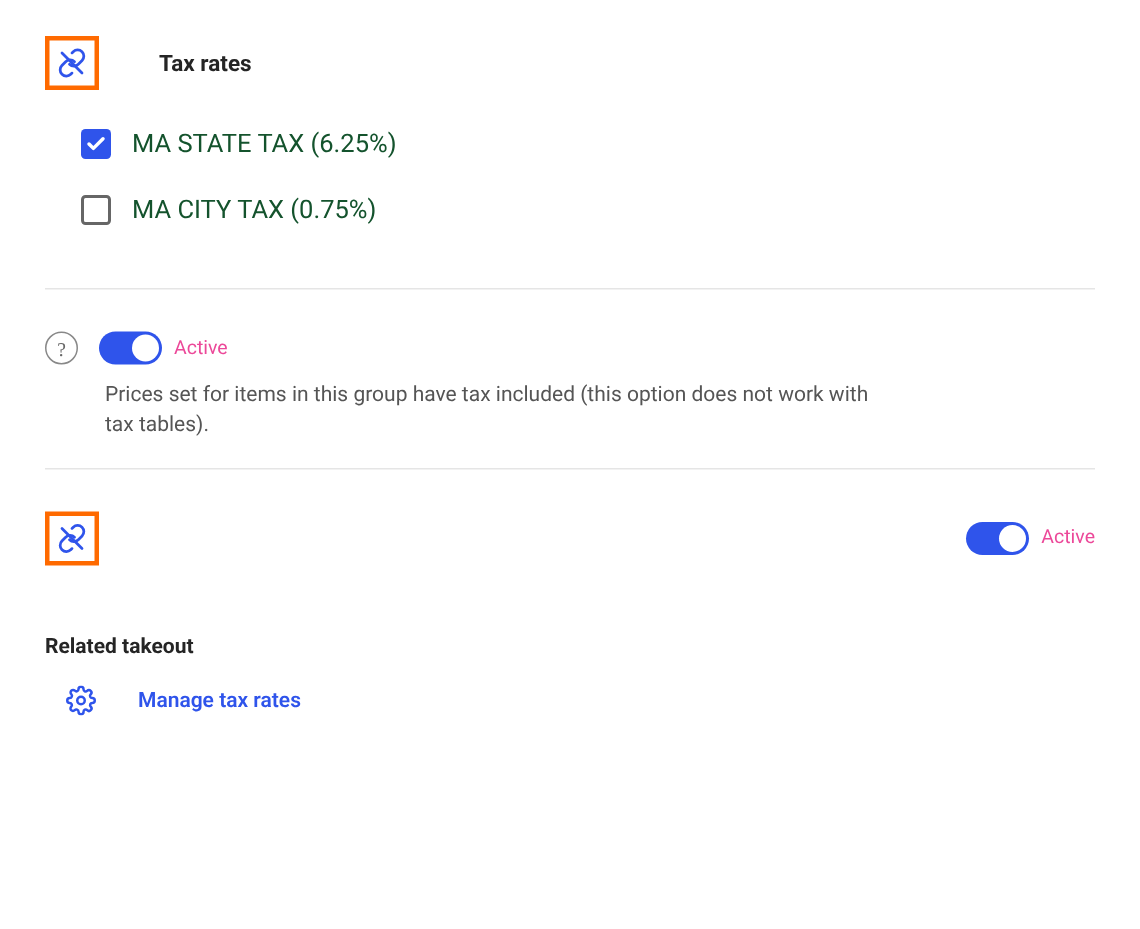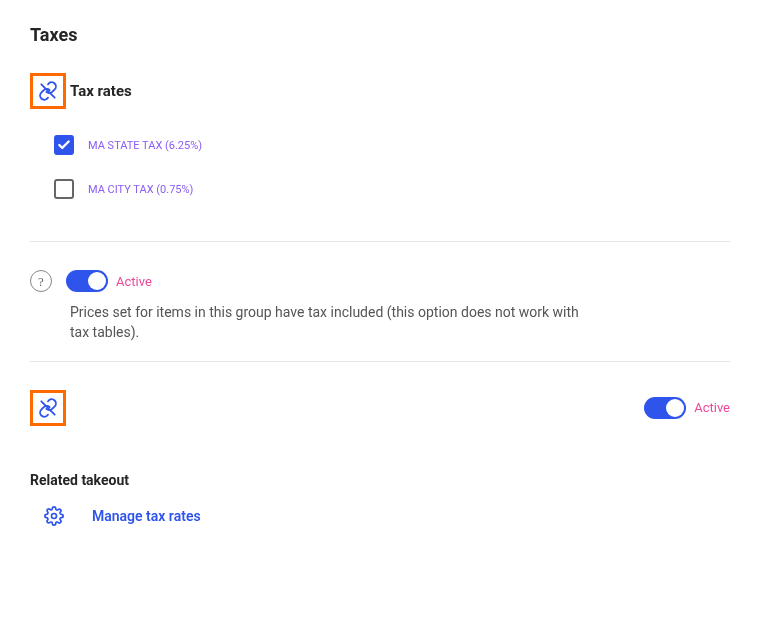--- a/index.html
+++ b/index.html
@@ -20,21 +20,21 @@
     }
     .section { border-bottom: 1px solid #e5e5e5; padding-bottom: 18px; margin-bottom: 28px; }
     .section.last { border-bottom: none; margin-bottom: 18px; }
 
     .section-header {
       display: flex;
       align-items: center;
       justify-content: space-between;
       margin-bottom: 10px;
     }
-    .section-header-left { display: flex; align-items: center; }
+    .section-header-left { display: flex; align-items: center; gap: 36px; }
 
     .override-box {
       border: 3px solid #ff6a00;
       width: 36px; height: 36px;
       display: flex; align-items: center; justify-content: center;
       margin-right: 4px;
     }
 
     .section-title { font-weight: 700; font-size: 15px; }
 
@@ -64,35 +64,34 @@
     .toggle-label { font-size: 13px; color: #ec4899; }
 
     .tax-list { padding-left: 24px; margin-top: 26px; }
     .tax-item { display: flex; align-items: center; gap: 14px; margin-bottom: 24px; }
     .checkbox {
       width: 20px; height: 20px; border-radius: 3px; display: flex;
       align-items: center; justify-content: center; cursor: pointer;
     }
     .checkbox.checked { background: #2f54eb; border: none; }
     .checkbox.unchecked { background: #fff; border: 2px solid #666; }
-    .tax-label { font-size: 11px; color: #8b5cf6; }
+    .tax-label { font-size: 17px; color: #14532d; }
 
     .related-title { font-weight: 700; font-size: 14px; margin-bottom: 18px; }
     .related-link {
       display: flex; align-items: center; gap: 28px;
       color: #2f54eb; font-weight: 600; font-size: 14px;
       padding-left: 14px; cursor: pointer;
     }
     .gear-svg { color: #2f54eb; }
   </style>
 </head>
 <body>
 
 <div class="container">
-  <h2 class="page-title">Taxes</h2>
 
   <div class="section">
     <div class="section-header">
       <div class="section-header-left">
         <div class="override-box">
           <svg width="20" height="20" viewBox="0 0 24 24" fill="none" stroke="#2f54eb" stroke-width="2.2" stroke-linecap="round" stroke-linejoin="round">
             <path d="M10 13a5 5 0 0 0 7.07 0l3-3a5 5 0 0 0-7.07-7.07l-1 1"></path>
             <path d="M14 11a5 5 0 0 0-7.07 0l-3 3a5 5 0 0 0 7.07 7.07l1-1"></path>
             <line x1="4" y1="4" x2="20" y2="20"></line>
           </svg>

